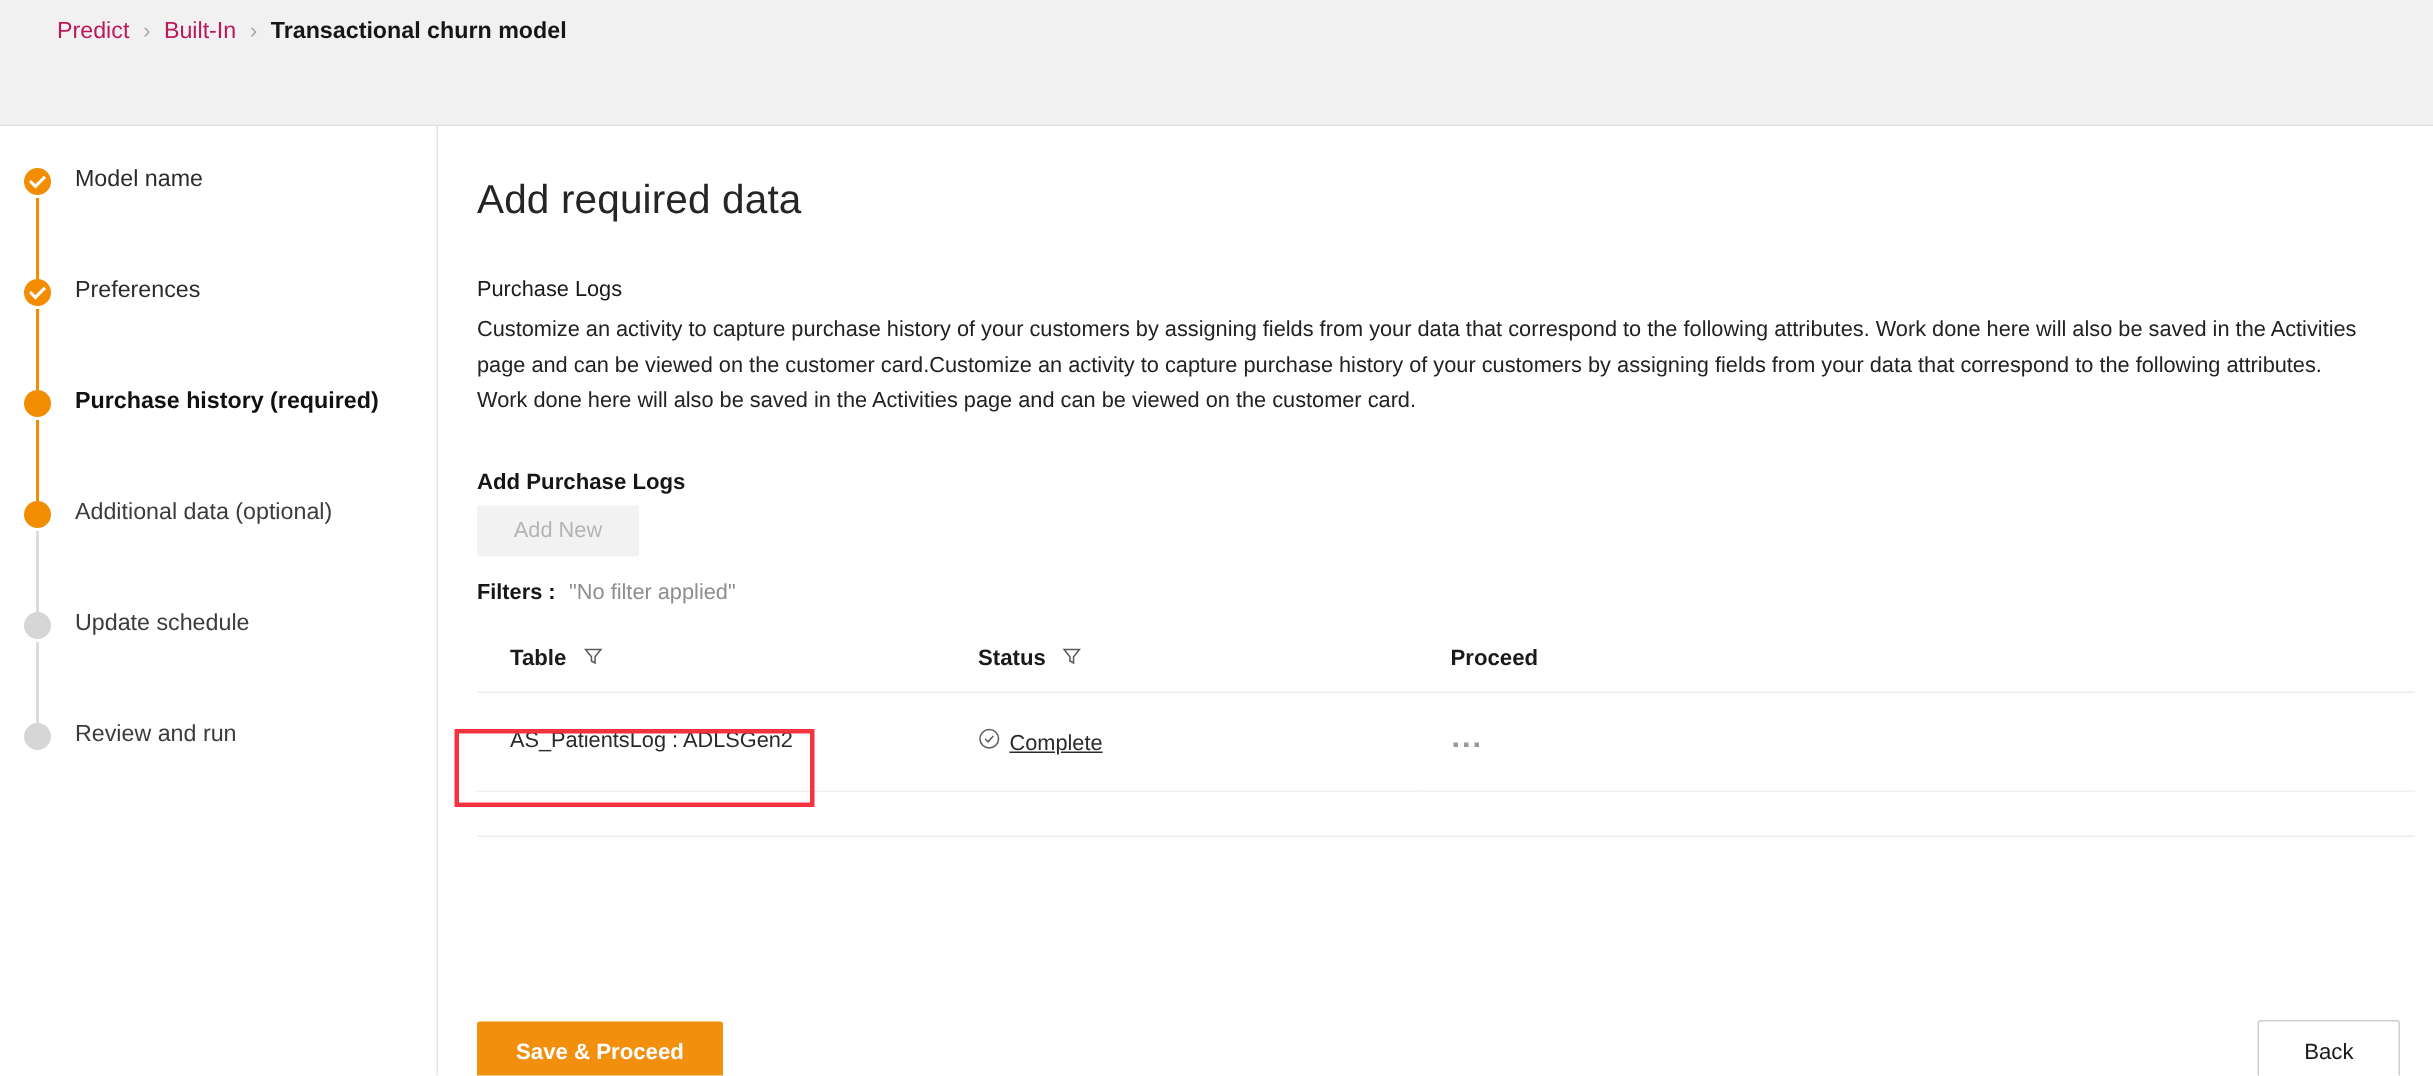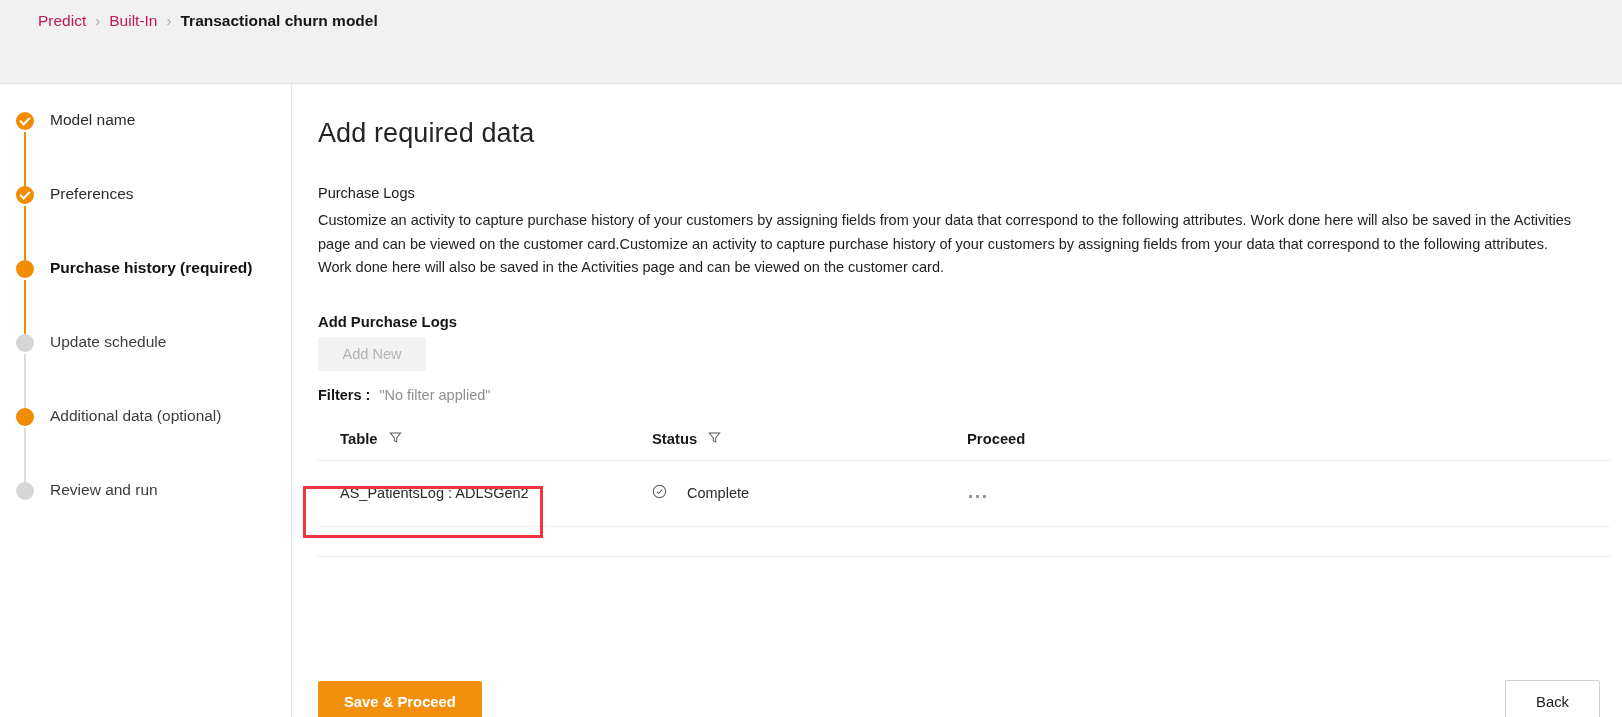--- a/index.html
+++ b/index.html
@@ -198,21 +198,21 @@
     height: 66px;
   }
   .col-table  { width: 312px; }
   .col-status { width: 315px; }
   .col-action { width: 665px; }
 
   .th-inner { display: inline-flex; align-items: center; gap: 11px; }
 
   .funnel-icon { display: inline-block; vertical-align: -2px; }
 
-  .status-cell { display: inline-flex; align-items: center; gap: 20px; }
+  .status-cell { display: inline-flex; align-items: flex-end; gap: 6px; text-decoration: underline; }
   .check-circle { display: inline-block; vertical-align: -3px; }
 
   .ellipsis {
     display: inline-flex;
     gap: 4px;
     align-items: center;
     padding: 4px 2px;
   }
   .ellipsis i {
     width: 3px; height: 3px;
@@ -312,32 +312,32 @@
     <div class="step">
       <div class="step-marker">
         <span class="dot"></span>
         <span class="connector"></span>
       </div>
       <span class="step-label active">Purchase history (required)</span>
     </div>
 
     <div class="step">
       <div class="step-marker">
+        <span class="dot"></span>
+        <span class="connector grey"></span>
+      </div>
+      <span class="step-label muted">Additional data (optional)</span>
+    </div>
+
+    <div class="step">
+      <div class="step-marker">
         <span class="dot grey"></span>
         <span class="connector grey"></span>
       </div>
       <span class="step-label muted">Update schedule</span>
-    </div>
-
-    <div class="step">
-      <div class="step-marker">
-        <span class="dot"></span>
-        <span class="connector grey"></span>
-      </div>
-      <span class="step-label muted">Additional data (optional)</span>
     </div>
 
     <div class="step">
       <div class="step-marker">
         <span class="dot grey"></span>
       </div>
       <span class="step-label muted">Review and run</span>
     </div>
 
   </aside>

